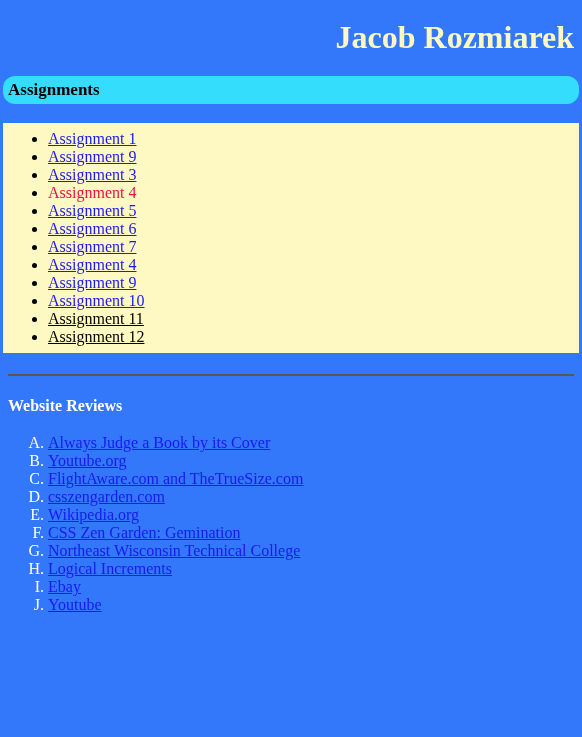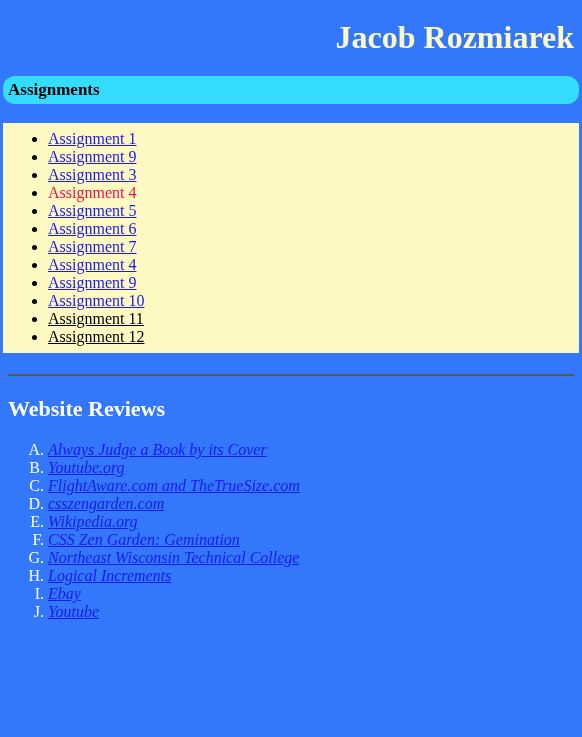--- a/index.html
+++ b/index.html
@@ -92,41 +92,40 @@
   
   hr.divider {
     border: none;
     border-top: 2px solid #555a4f;
     margin: 21px 0 20px 0;
     height: 0;
   }
 
   
   h3.reviews-title {
-    font-size: 22px;
+    font-size: 16px;
     font-weight: bold;
     color: #ffffff;
     margin: 0 0 19px 0;
     line-height: 1.2;
   }
   ol.reviews-list {
     margin: 0;
     padding: 0 0 0 40px;
     list-style-type: upper-alpha;
     color: #ffffff;
   }
   ol.reviews-list li {
     font-size: 16px;
     line-height: 18px;
     color: #ffffff;
   }
   ol.reviews-list li a {
     color: #1a1aee;
     text-decoration: underline;
-    font-style: italic;
   }
 
   
   .footer {
     margin-top: 21px;
     font-size: 13px;
     color: #000000;
     line-height: 1.2;
   }
 </style>

